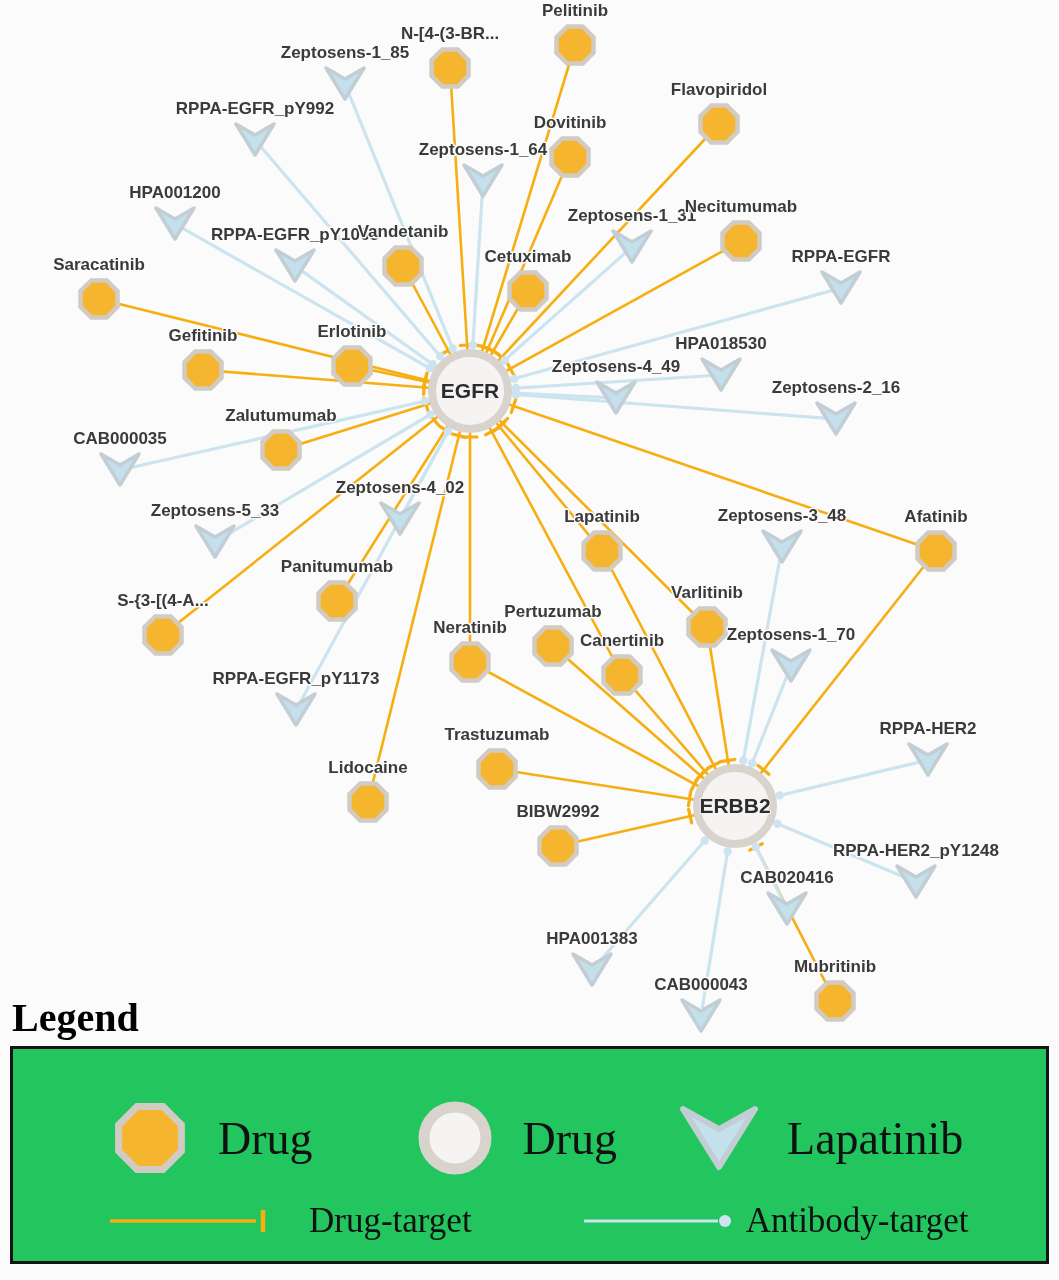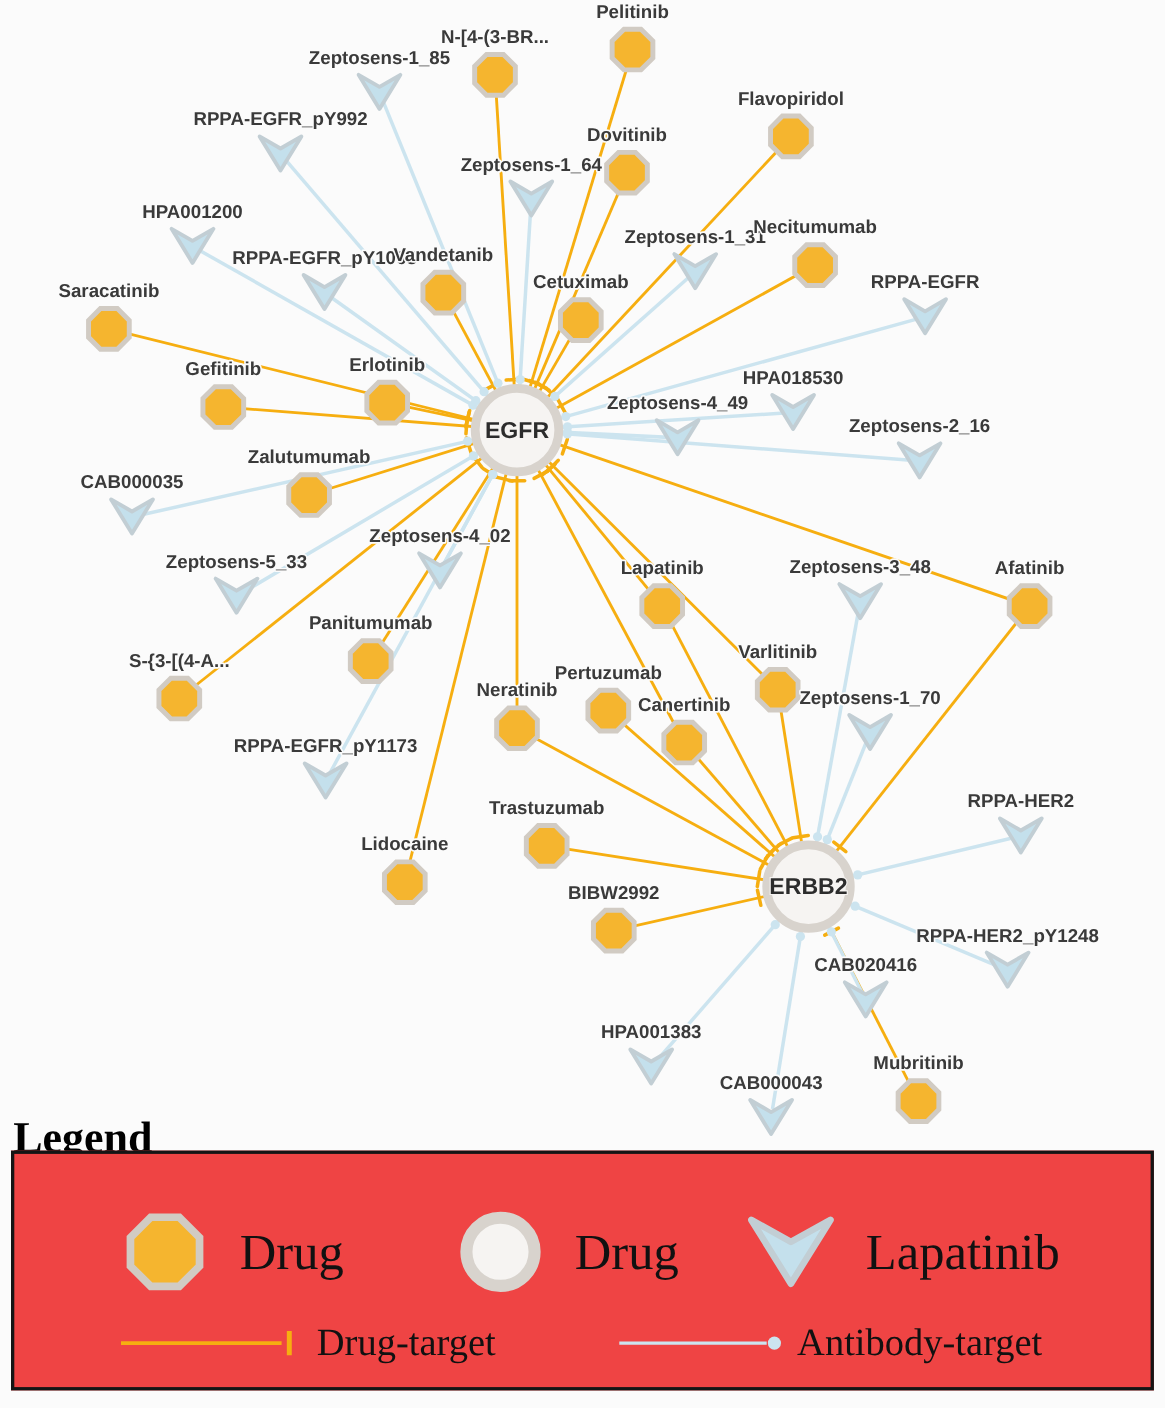--- a/index.html
+++ b/index.html
@@ -4,31 +4,31 @@
 <style>
   html,body{margin:0;padding:0;}
   body{width:1059px;height:1280px;background:#fbfbfb;font-family:"Liberation Sans",sans-serif;}
   .page{position:relative;width:1059px;height:1280px;overflow:hidden;background:#fbfbfb;}
   #network-svg{position:absolute;left:0;top:0;}
   .nlabel{font-family:"Liberation Sans",sans-serif;font-weight:bold;font-size:17px;
           paint-order:stroke;stroke:#fbfbfb;stroke-width:3px;stroke-linejoin:round;}
   .glabel{font-family:"Liberation Sans",sans-serif;font-weight:bold;font-size:21px;
           paint-order:stroke;stroke:#f6f4f2;stroke-width:2px;}
   .legend-heading{position:absolute;left:12px;top:994px;font-family:"Liberation Serif",serif;
-          font-weight:bold;font-size:40px;color:#000;margin-top:16px;}
+          font-weight:bold;font-size:40px;color:#000;}
   .legend-box{position:absolute;left:10px;top:1046px;width:1033px;height:212px;
-          border:3px solid #151515;background:#ef4444;}
+          border:3px solid #151515;background:#22c55e;}
   .lrow{position:absolute;display:flex;align-items:center;width:100%;}
   .row1{top:47px;}
   .row2{top:152px;}
   .litem{display:flex;align-items:center;}
   .li-drug{margin-left:95px;}
   .li-gene{margin-left:100px;}
   .li-antibody{margin-left:60px;}
-  .li-dt{margin-left:95px;}
+  .li-dt{margin-left:95px;gap:21px;}
   .li-at{margin-left:110px;}
   .li-label{font-family:"Liberation Serif",serif;font-size:46px;color:#111;margin-left:26px;white-space:nowrap;}
   .li-label2{font-family:"Liberation Serif",serif;font-size:35px;color:#111;margin-left:12px;white-space:nowrap;}
 </style>
 </head>
 <body>
 
 <div class="page">
 
   <svg id="network-svg" width="1059" height="1045" viewBox="0 0 1059 1045">

